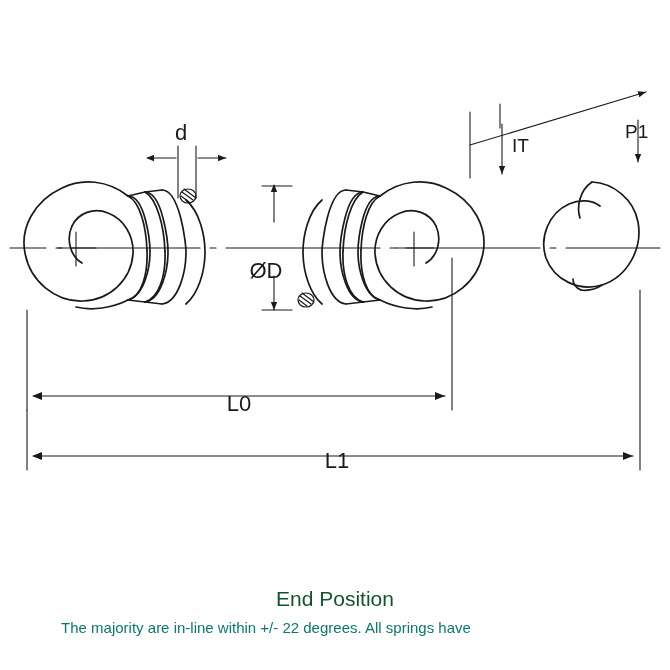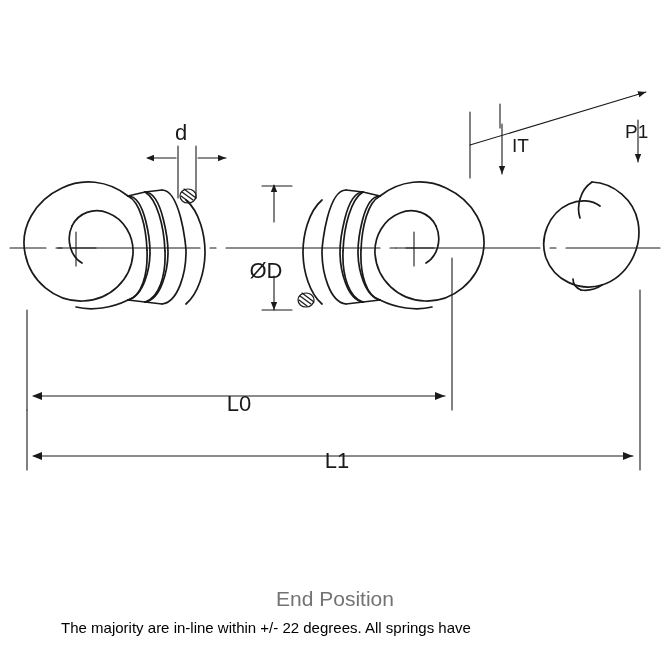--- a/index.html
+++ b/index.html
@@ -36,30 +36,30 @@
   .dim-label-big {
     font-family: "Liberation Sans", sans-serif;
     font-size: 22px;
     fill: #1a1a1a;
   }
   .caption-title {
     position: absolute;
     left: 0;
     width: 670px;
     text-align: center;
-    color: #737373;
+    color: #14532d;
     font-size: 21px;
     font-family: "Liberation Sans", sans-serif;
   }
   .caption-body {
     position: absolute;
     left: 0;
     width: 532px;
     text-align: center;
-    color: #000000;
+    color: #0f766e;
     font-size: 15px;
     line-height: 20px;
     font-family: "Liberation Sans", sans-serif;
   }
 </style>
 </head>
 <body>
 
 <div id="stage">
 

